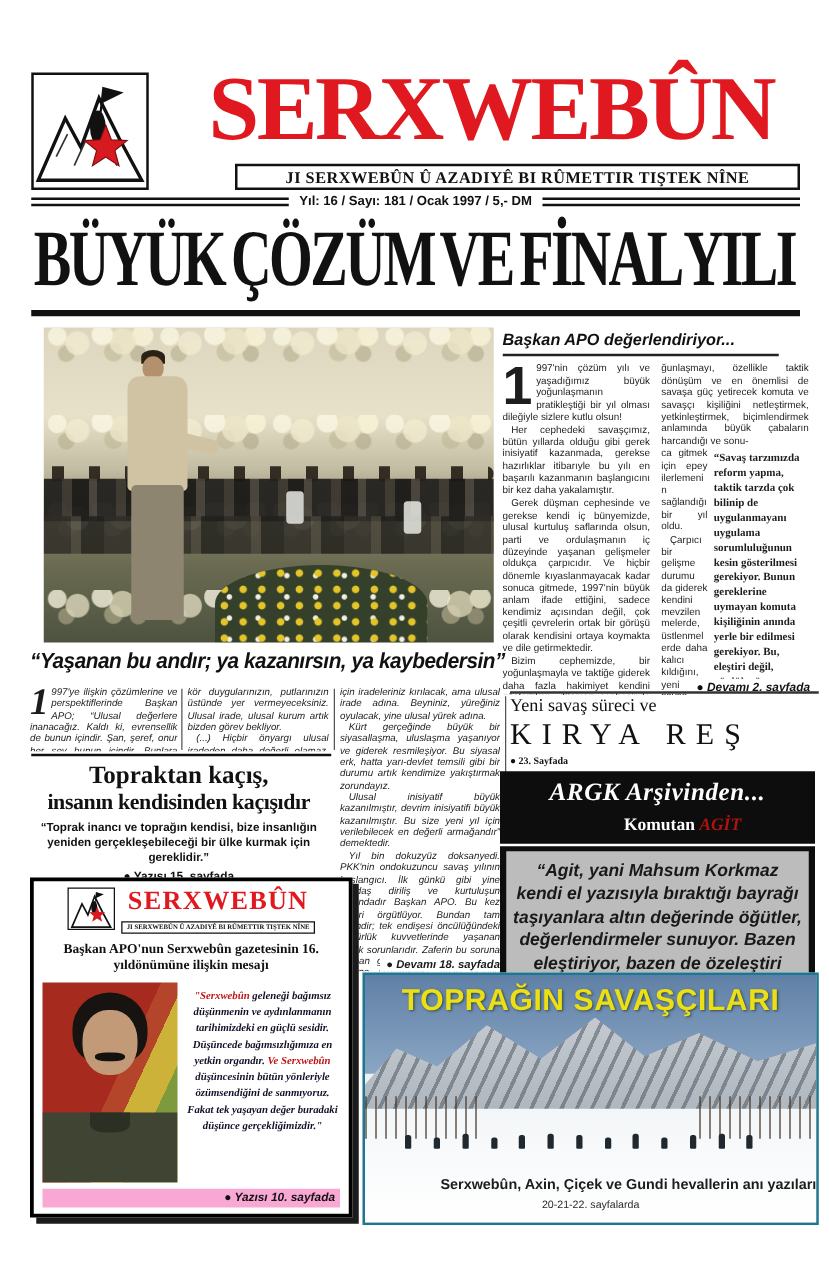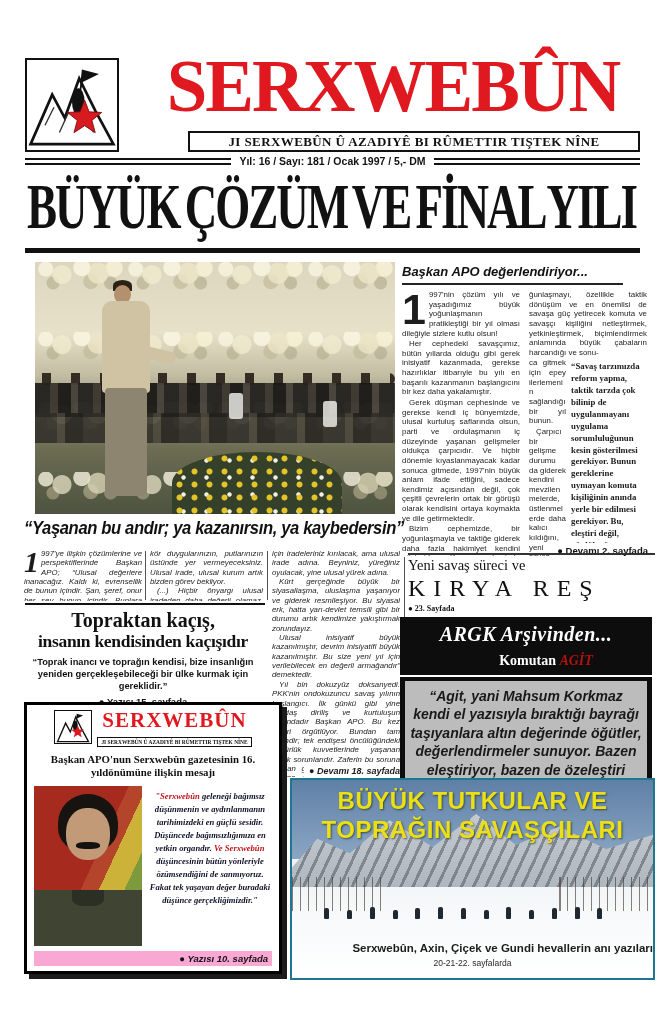--- a/index.html
+++ b/index.html
@@ -47,21 +47,21 @@
 
   
   .article{left:402px;top:264px;width:246px;height:292px;overflow:hidden;}
   .art-header{font-style:italic;font-weight:bold;font-size:13px;border-bottom:2.5px solid #222;padding-bottom:4px;margin-bottom:5px;width:90%;}
   .art-cols{display:flex;gap:9px;}
   .art-col{width:calc(50% - 5px);font-size:7.9px;line-height:1.22;text-align:justify;color:#1d1d1d;overflow-wrap:anywhere;}
   .art-col p{margin:0 0 1px;text-indent:7px;}
   .art-col p.first{text-indent:0;}
   .dropcap{float:left;font-weight:bold;font-size:43px;line-height:34px;margin:2px 3px 0 0;}
   .pullquote{float:right;width:76px;margin:3px 0 3px 5px;font-family:"Liberation Serif",serif;font-weight:bold;font-size:8.8px;line-height:1.35;text-align:left;overflow-wrap:normal;}
-  .art-pageref{right:0;bottom:0;background:#fff;font-weight:bold;font-size:9.5px;padding:2px 0 0 6px;}
+  .art-pageref{right:0;bottom:0;background:#fff;font-weight:bold;font-style:italic;font-size:9.5px;padding:2px 0 0 6px;}
 
   
   .quote-headline{left:24px;top:518px;width:400px;font-weight:bold;font-style:italic;font-size:17.5px;letter-spacing:-.4px;white-space:nowrap;transform:scaleX(.95);transform-origin:left;}
   .qcol{font-style:italic;font-size:7.8px;line-height:1.2;text-align:justify;color:#1c1c1c;overflow:hidden;}
   .qcol p{margin:0;text-indent:7px;}
   .qcol p.first{text-indent:0;}
   .qcol1{left:24px;top:549px;width:118px;height:52px;}
   .qcol2{left:150px;top:549px;width:113px;height:52px;}
   .qcol3{left:272px;top:549px;width:128px;height:228px;}
   .q-dropcap{float:left;font-family:"Liberation Serif",serif;font-weight:bold;font-size:30px;line-height:25px;margin-right:2px;}
@@ -179,21 +179,21 @@
     <div class="art-col">
       <p class="first"><span class="dropcap">1</span><span>997'nin çözüm yılı ve yaşadığımız büyük yoğunlaşmanın pratikleştiği bir yıl olması dileğiyle sizlere kutlu olsun!</span></p>
       <p>Her cephedeki savaşçımız, bütün yıllarda olduğu gibi gerek inisiyatif kazanmada, gerekse hazırlıklar itibarıyle bu yılı en başarılı kazanmanın başlangıcını bir kez daha yakalamıştır.</p>
       <p>Gerek düşman cephesinde ve gerekse kendi iç bünyemizde, ulusal kurtuluş saflarında olsun, parti ve ordulaşmanın iç düzeyinde yaşanan gelişmeler oldukça çarpıcıdır. Ve hiçbir dönemle kıyaslanmayacak kadar sonuca gitmede, 1997'nin büyük anlam ifade ettiğini, sadece kendimiz açısından değil, çok çeşitli çevrelerin ortak bir görüşü olarak kendisini ortaya koymakta ve dile getirmektedir.</p>
       <p>Bizim cephemizde, bir yoğunlaşmayla ve taktiğe giderek daha fazla hakimiyet kendini gösterirken, düşman cephesinde ise parçalanma, çözülmenin geliştiğini ve bu anlamda yenilenme ile bu çözülüşü durdurmayla birlikte daha bir çözümsüzlüğü yaşayacağı bir yıl olacaktır.</p>
 
     </div>
     <div class="art-col">
       <p class="first">ğunlaşmayı, özellikle taktik dönüşüm ve en önemlisi de savaşa güç yetirecek komuta ve savaşçı kişiliğini netleştirmek, yetkinleştirmek, biçimlendirmek anlamında büyük çabaların harcandığı ve sonu-</p>
       <div class="pullquote">“Savaş tarzımızda reform yapma, taktik tarzda çok bilinip de uygulanmayanı uygulama sorumluluğunun kesin gösterilmesi gerekiyor. Bunun gereklerine uymayan komuta kişiliğinin anında yerle bir edilmesi gerekiyor. Bu, eleştiri değil, günlük görev olarak anlaşılmalıdır.”</div>
-      <p class="first">ca gitmek için epey ilerlemenin sağlandığı bir yıl bunun.</p>
+      <p class="first">ca gitmek için epey ilerlemenin sağlandığı bir yıl oldu.</p>
       <p>Çarpıcı bir gelişme durumu da giderek kendini mevzilenmelerde, üstlenmelerde daha kalıcı kıldığını, yeni savaş tarzına, taktik tarza hükmedebileceğini, gerekli yönleriyle ortaya koymuşken, düşmanın özel savaş yöntemlerinin toplumda büyük bir çözülüşe, güvensizliğe, uluslararası alanda da bir tecrite ve kabul edilmezliğe doğru götürdüğü ve bu-</p>
     </div>
   </div>
   <div class="abs art-pageref">● Devamı 2. sayfada</div>
 </div>
 
 <div class="abs quote-headline">“Yaşanan bu andır; ya kazanırsın, ya kaybedersin”</div>
 
 <div class="abs qcol qcol1">
   <p class="first"><span class="q-dropcap">1</span><span>997'ye ilişkin çözümlerine ve perspektiflerinde Başkan APO; “Ulusal değerlere inanacağız. Kaldı ki, evrensellik de bunun içindir. Şan, şeref, onur her şey bunun içindir. Bunlara basit</span></p>
@@ -286,18 +286,17 @@
       <i></i>
       <i></i>
       <i></i>
       <i></i>
       <i></i>
       <i></i>
       <i></i>
       <i></i>
   </div>
   <div class="pb-title">
-    <div>BÜYÜK TUTKULAR VE</div>
     <div>TOPRAĞIN SAVAŞÇILARI</div>
   </div>
   <div class="pb-caption">Serxwebûn, Axin, Çiçek ve Gundi hevallerin anı yazıları</div>
   <div class="pb-pages">20-21-22. sayfalarda</div>
 </div>
 
 </body></html>

